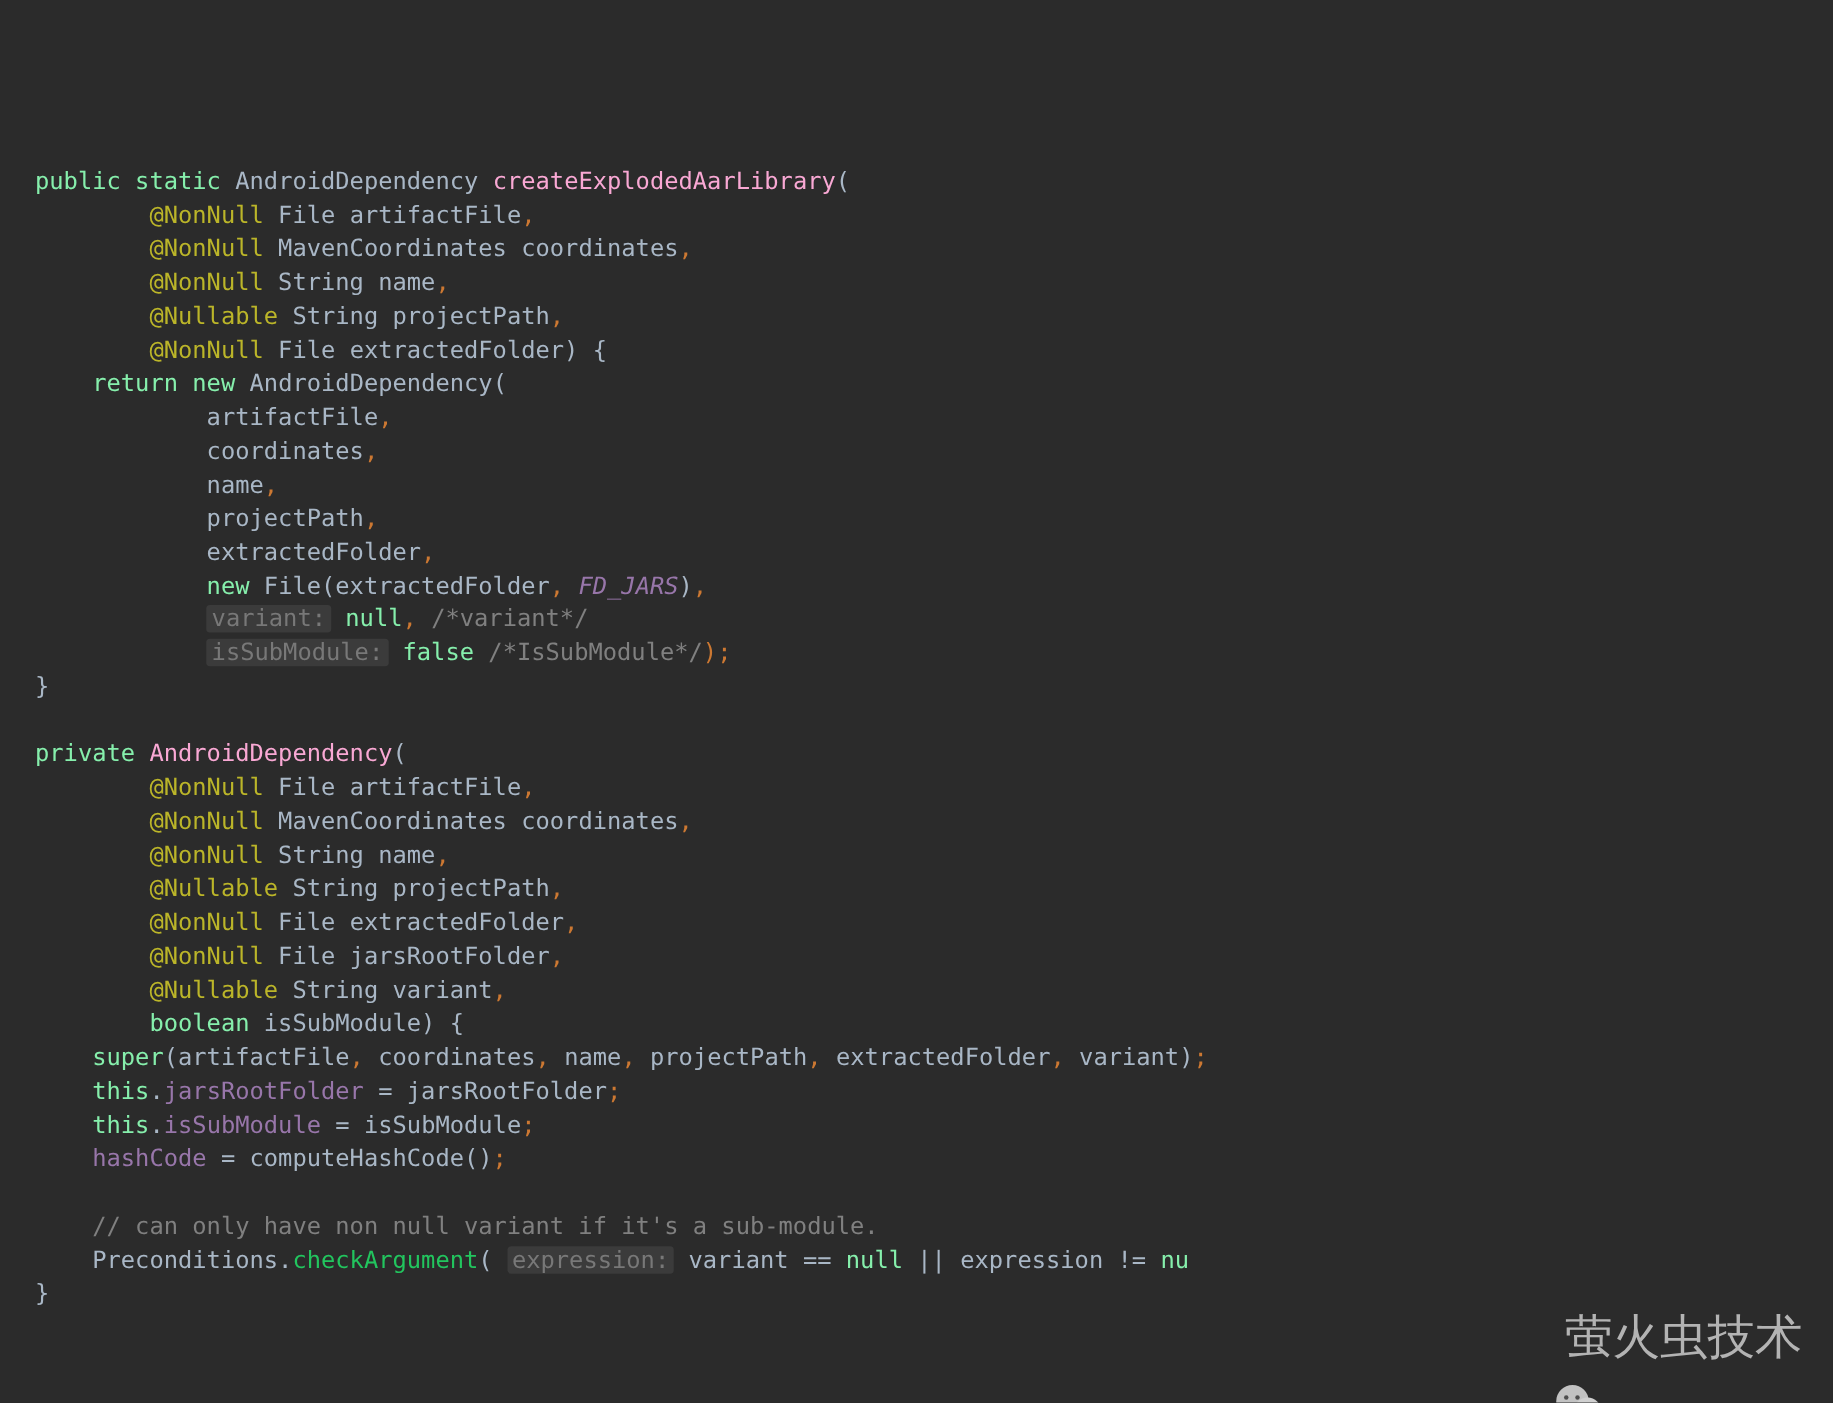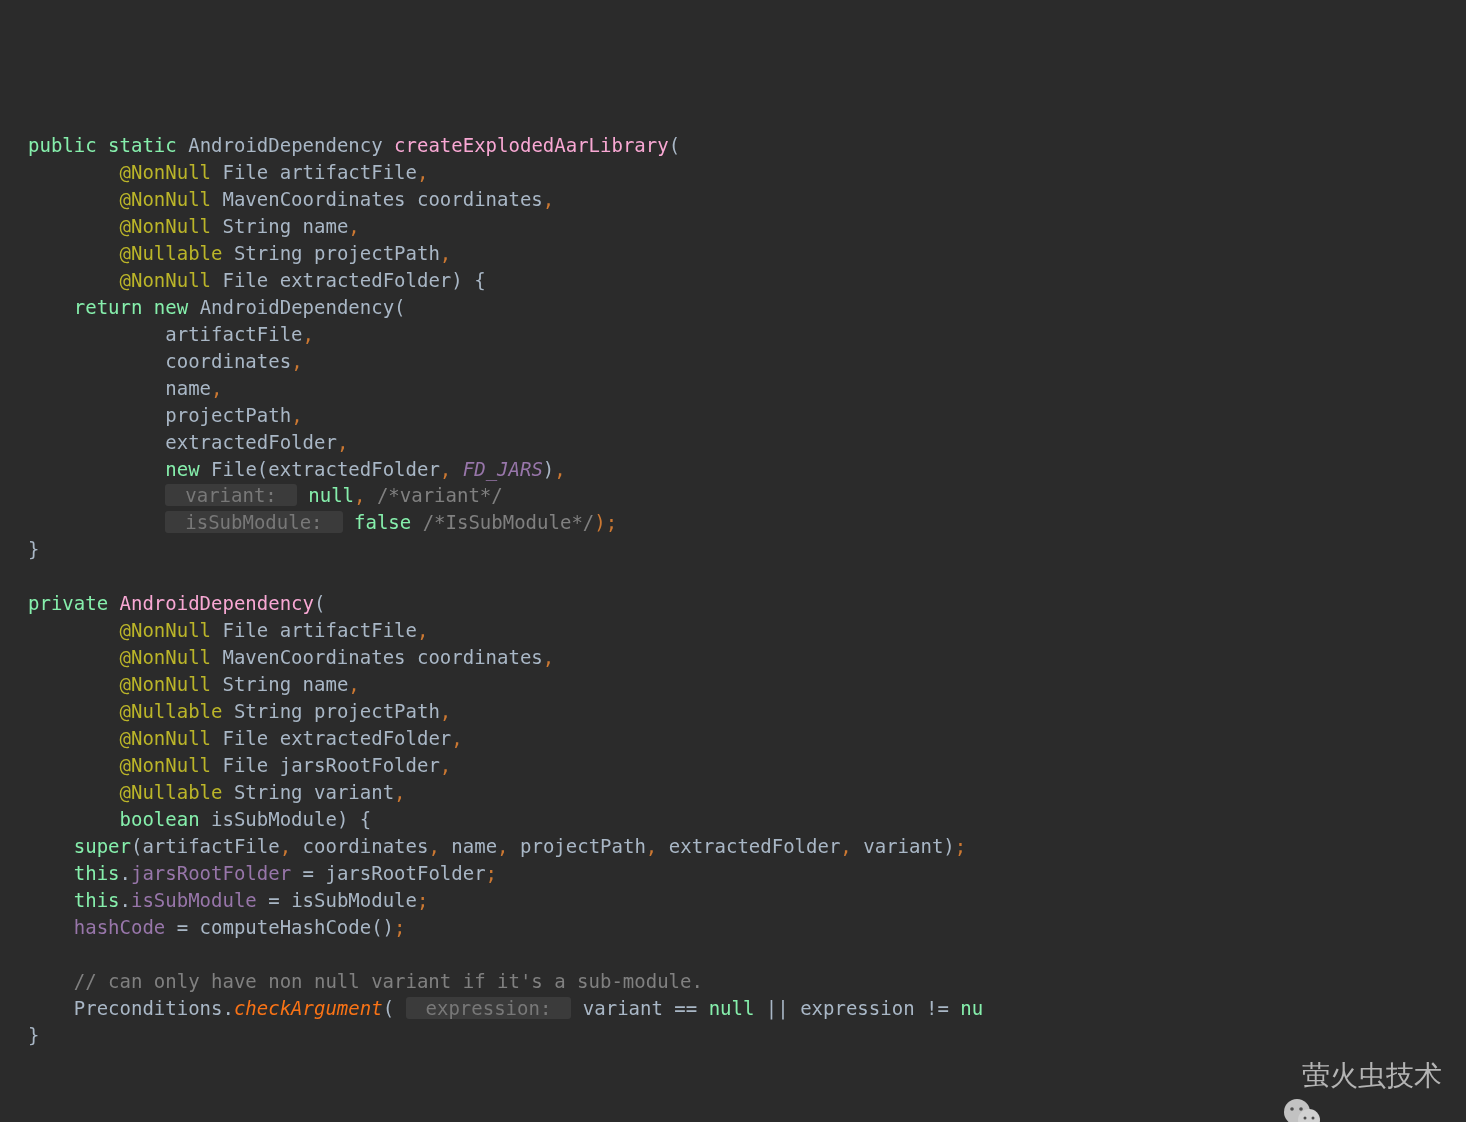--- a/index.html
+++ b/index.html
@@ -18,40 +18,40 @@
       overflow: hidden;
       width: 1466px;
       height: 1122px;
       position: relative;
     }
     .kw { color: #86efac; }
     .type { color: #a9b7c6; }
     .method { color: #f9a8d4; }
     .annotation { color: #bbb529; text-align: right; }
     .field { color: #9876aa; }
-    .italic-call { color: #f97316; font-style: italic; }
+    .italic-call { color: #22c55e; }
     .italic-const { color: #9876aa; font-style: italic; margin-top: 32px; }
     .comment { color: #808080; }
     .hint { 
       background-color: #3b3b3b; 
       color: #787878; 
       border-radius: 3px;
-      padding: 0 20px;
+      padding: 0 4px;
     }
     .punct { color: #cc7832; }
     .watermark {
       position: absolute;
       bottom: 24px;
       right: 24px;
       display: flex;
       align-items: center;
       gap: 8px;
       color: #cccccc;
       font-family: sans-serif;
-      font-size: 28px;
+      font-size: 38px;
       opacity: 0.85;
     }
     .watermark-icon {
       width: 44px;
       height: 44px;
       position: relative;
     }
     .watermark-icon svg {
       width: 100%;
       height: 100%;

